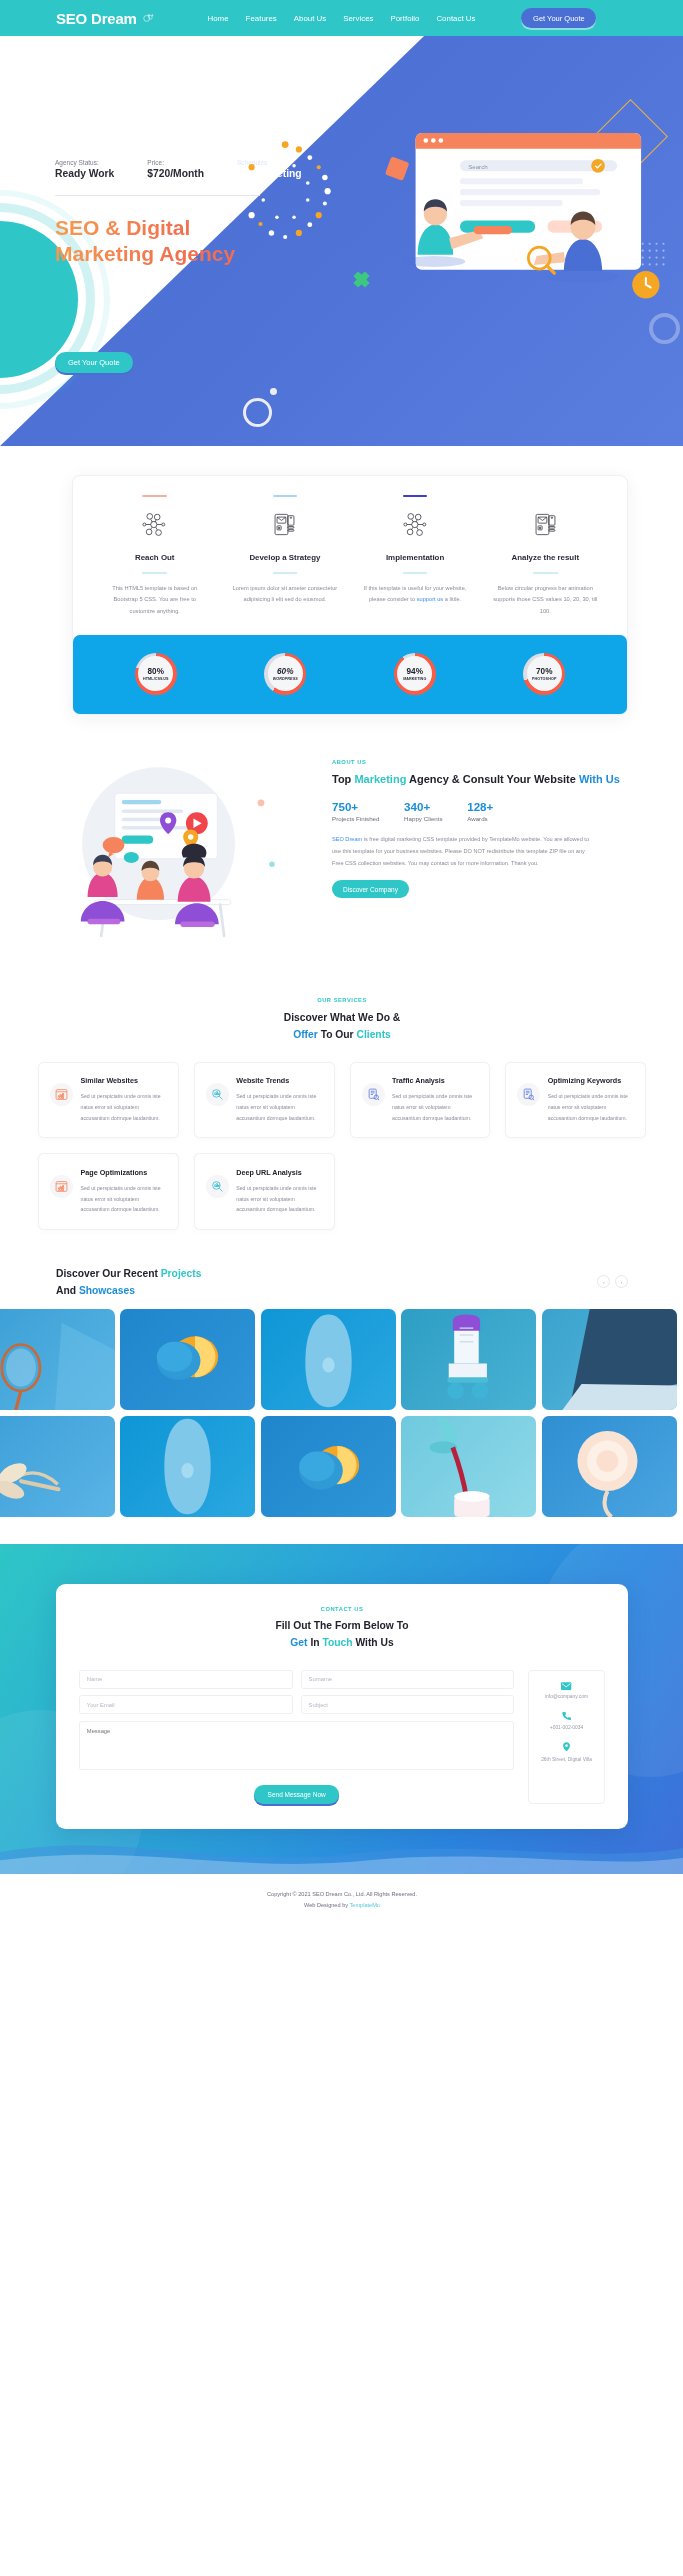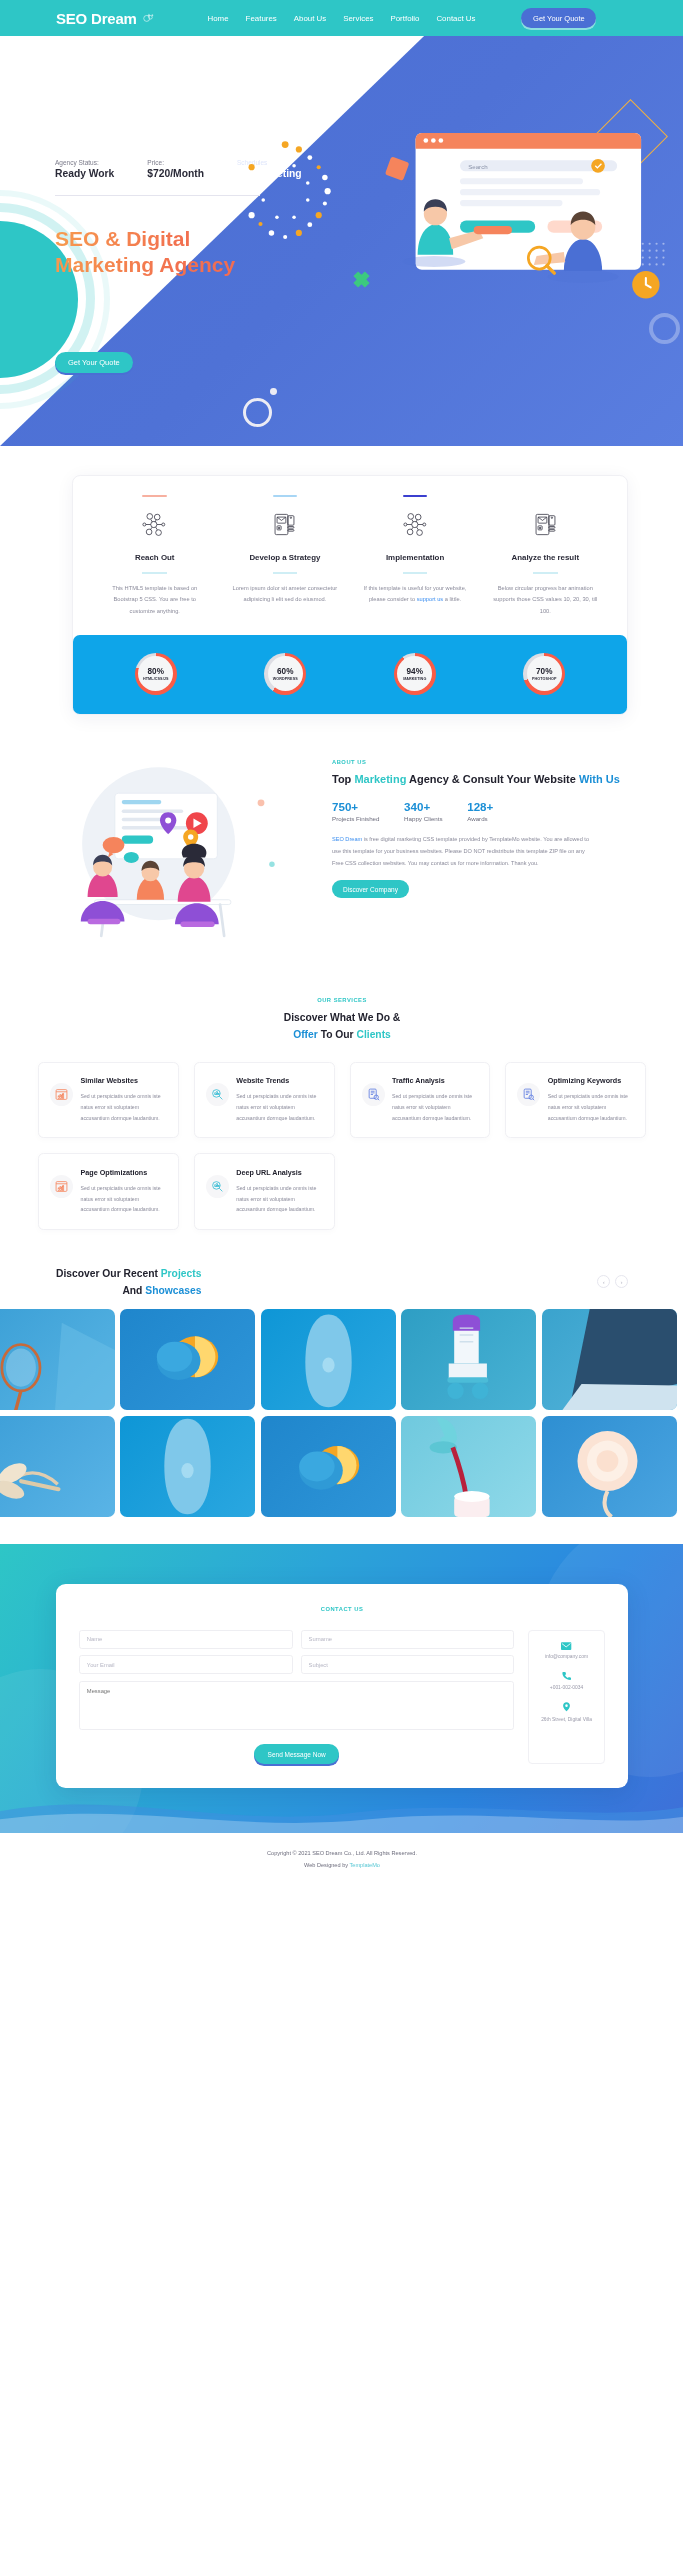--- a/index.html
+++ b/index.html
@@ -117,21 +117,21 @@
   .hstat.on-blue .hstat-value { color: #ffffff; }
   .hero-divider {
     position: absolute;
     left: 55px; top: 159px;
     width: 205px; height: 0.7px;
     background: #e4e4ee;
     z-index: 10;
   }
   .hero-title {
     position: absolute;
-    left: 55px; top: 190px;
+    left: 55px; top: 179px;
     font-size: 21px;
     font-weight: bold;
     line-height: 1.22;
     z-index: 12;
     background: linear-gradient(100deg,#f79b4e 0%, #f2714f 55%, #ef6a56 100%);
     -webkit-background-clip: text;
     background-clip: text;
     color: transparent;
     max-width: 219px;
   }
@@ -261,21 +261,21 @@
     width: 23px; height: 23px; border-radius: 50%;
     background: #f6f6f8; flex: none;
     display: flex; align-items: center; justify-content: center;
     margin-top: 6.8px;
   }
   .svc-title { font-size: 7.2px; font-weight: bold; color: #22222e; margin-bottom: 5.5px; line-height: 1.35; }
   .svc-text { font-size: 5.2px; color: #8b8b9b; line-height: 2.05; }
 
   
   .proj-head { padding: 30px 56px 9.6px; display: flex; align-items: flex-start; justify-content: space-between; }
-  .proj-h2 { font-size: 10.3px; font-weight: bold; color: #22222e; line-height: 1.6; text-align: right; }
+  .proj-h2 { font-size: 10.3px; font-weight: bold; color: #22222e; line-height: 1.6; }
   .arrows { display: flex; gap: 4.8px; margin-top: 8.2px; }
   .arrow {
     width: 13px; height: 13px; border-radius: 50%;
     border: 0.7px solid #e6e6ee; background: #fff;
     display: flex; align-items: center; justify-content: center;
     color: #b9b9c6; font-size: 6.2px; cursor: pointer;
   }
   .grow { display: flex; gap: 5.5px; width: 725px; margin-left: -20.5px; }
   .gallery-rows { display: flex; flex-direction: column; gap: 5.5px; }
   .tile {
@@ -617,21 +617,21 @@
     </div>
 
     <div class="skills">
       <div class="skill">
         <div class="ring" id="ring0" style="background: conic-gradient(rgb(250, 92, 70) 0%, rgb(250, 92, 70) 80%, rgb(221, 221, 227) 80%, rgb(221, 221, 227) 100%);">
           <span class="ring-pct">80%</span>
           <span class="ring-lbl">HTML/CSS/JS</span>
         </div>
       </div>
       <div class="skill">
-        <div class="ring" id="ring1" style="background: conic-gradient(rgb(250, 92, 70) 0%, rgb(250, 92, 70) 60%, rgb(221, 221, 227) 60%, rgb(221, 221, 227) 100%);">
+        <div class="ring" id="ring1" style="background: conic-gradient(rgb(250, 92, 70) 0%, rgb(250, 92, 70) 60%, rgb(221, 221, 227) 60%, rgb(221, 221, 227) 100%); font-style: italic;">
           <span class="ring-pct">60%</span>
           <span class="ring-lbl">WORDPRESS</span>
         </div>
       </div>
       <div class="skill">
         <div class="ring" id="ring2" style="background: conic-gradient(rgb(250, 92, 70) 0%, rgb(250, 92, 70) 90%, rgb(221, 221, 227) 90%, rgb(221, 221, 227) 100%);">
           <span class="ring-pct">94%</span>
           <span class="ring-lbl">MARKETING</span>
         </div>
       </div>
@@ -928,20 +928,24 @@
   </div>
 </div>
 
 <div class="contact-outer">
   <div class="blob1"></div>
   <div class="blob2"></div>
 
   <div class="contact-card">
     <div class="sec-head">
       <div class="eyebrow">CONTACT US</div>
+      <h2 class="sec-h2">
+        <span>Fill Out The Form Below To</span><br>
+        <span class="bc">Get</span><span> In </span><span class="tc">Touch</span><span> With Us</span>
+      </h2>
     </div>
 
     <div class="contact-body">
       <div class="form-col">
         <div class="frow">
           <input class="fin" placeholder="Name" style="">
           <input class="fin" placeholder="Surname" style="">
         </div>
         <div class="frow">
           <input class="fin" placeholder="Your Email" style="">

